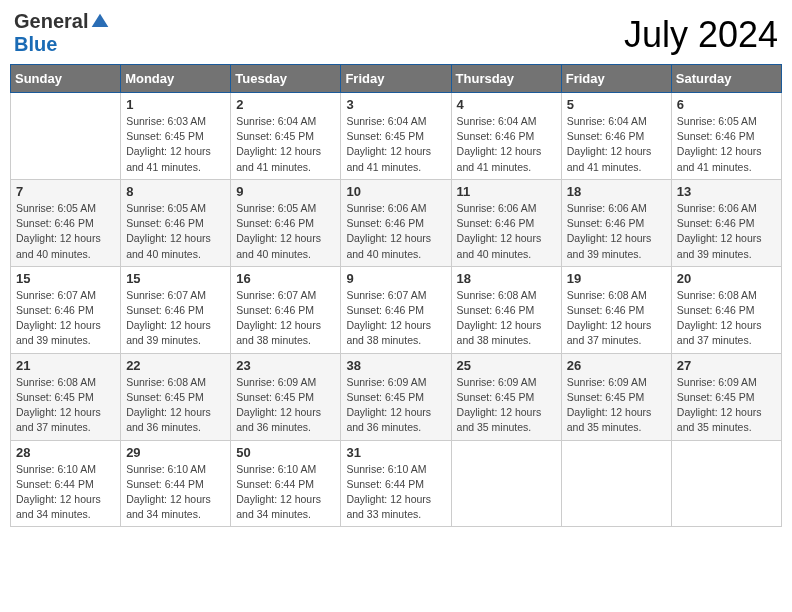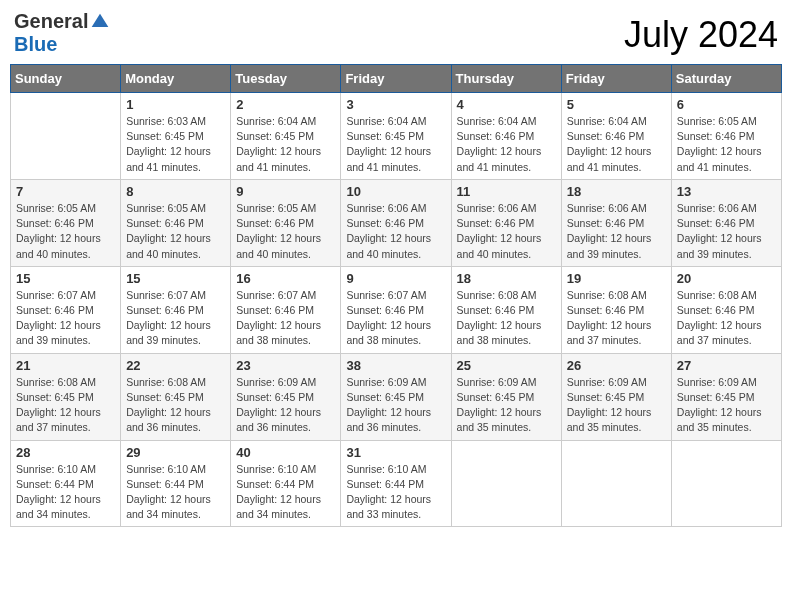--- a/index.html
+++ b/index.html
@@ -330,21 +330,21 @@
 and 34 minutes.</div>
         </td>
         <td>
           <span class="day-number">29</span>
           <div class="day-info" style="white-space: pre-line;">Sunrise: 6:10 AM
 Sunset: 6:44 PM
 Daylight: 12 hours
 and 34 minutes.</div>
         </td>
         <td>
-          <span class="day-number">40</span>
+          <span class="day-number">50</span>
           <div class="day-info" style="white-space: pre-line;">Sunrise: 6:10 AM
 Sunset: 6:44 PM
 Daylight: 12 hours
 and 34 minutes.</div>
         </td>
         <td>
           <span class="day-number">31</span>
           <div class="day-info" style="white-space: pre-line;">Sunrise: 6:10 AM
 Sunset: 6:44 PM
 Daylight: 12 hours

